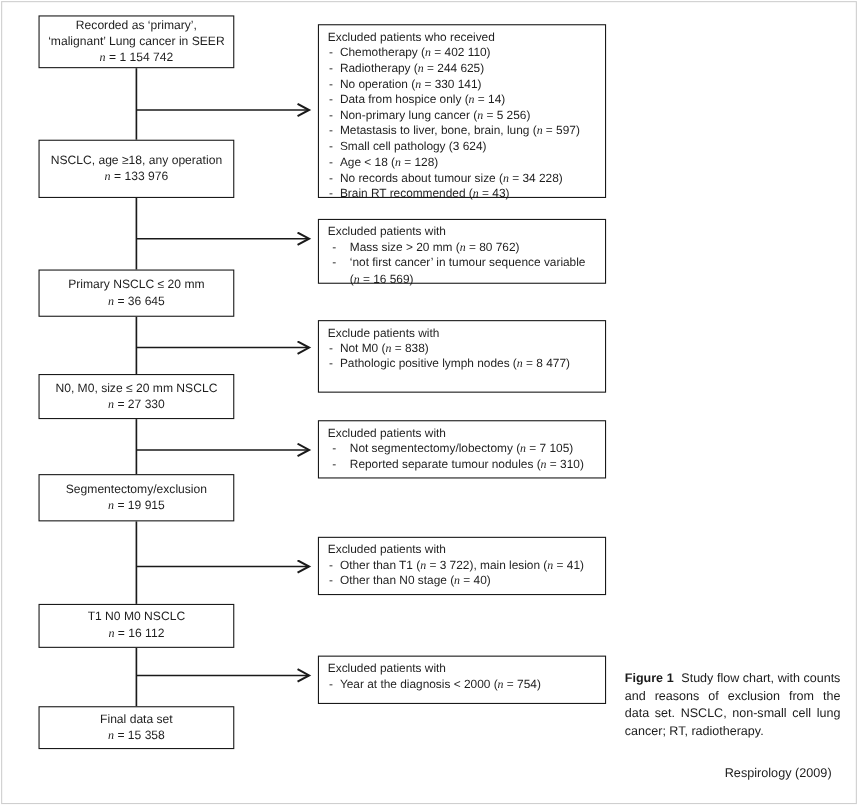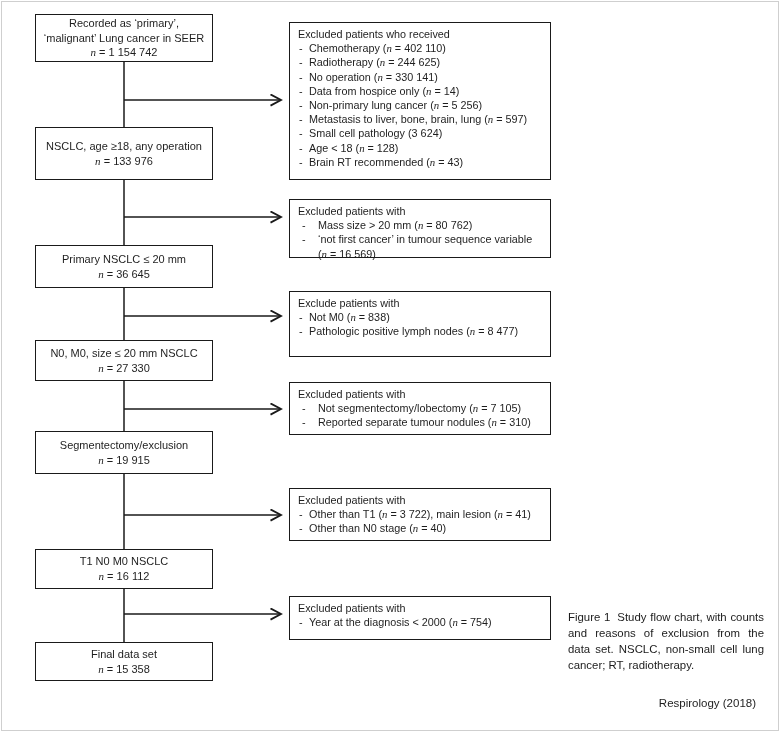--- a/index.html
+++ b/index.html
@@ -27,21 +27,21 @@
   .eitem{position:relative;padding-left:11px;}
   .eitem::before{content:"-";position:absolute;left:1px;}
   .eitem.wide{padding-left:20px;}
   .eitem.wide::before{left:4px;}
   i.n{font-style:italic;font-family:"Liberation Serif","DejaVu Serif",serif;}
   
   .caption{
     position:absolute;left:568px;top:609px;width:196px;
     font-size:11.4px;line-height:16px;text-align:justify;color:#1b1b1b;
   }
-  .cap-label{font-weight:normal;margin-right:7px;}
+  .cap-label{font-weight:bold;margin-right:7px;}
   
   .footer-left{position:absolute;left:27px;top:697px;font-size:12px;margin-top:44px;}
   .footer-right{position:absolute;right:24px;top:697px;font-size:11.5px;text-align:right;}
   .it{}
 </style>
 </head>
 <body>
 
 <div class="page">
   <div class="frame"></div>
@@ -94,20 +94,21 @@
   <div class="ebox" style="top:22px;height:158px">
     <div class="etitle">Excluded patients who received</div>
     <div class="eitem nvar">Chemotherapy (<i class="n">n</i> = 402 110)</div>
     <div class="eitem nvar">Radiotherapy (<i class="n">n</i> = 244 625)</div>
     <div class="eitem nvar">No operation (<i class="n">n</i> = 330 141)</div>
     <div class="eitem nvar">Data from hospice only (<i class="n">n</i> = 14)</div>
     <div class="eitem nvar">Non-primary lung cancer (<i class="n">n</i> = 5 256)</div>
     <div class="eitem nvar">Metastasis to liver, bone, brain, lung (<i class="n">n</i> = 597)</div>
     <div class="eitem nvar">Small cell pathology (3 624)</div>
     <div class="eitem nvar">Age &lt; 18 (<i class="n">n</i> = 128)</div>
+    <div class="eitem nvar">No records about tumour size (<i class="n">n</i> = 34 228)</div>
     <div class="eitem nvar">Brain RT recommended (<i class="n">n</i> = 43)</div>
   </div>
 
   <div class="ebox" style="top:199px;height:59px">
     <div class="etitle">Excluded patients with</div>
     <div class="eitem wide nvar">Mass size &gt; 20 mm (<i class="n">n</i> = 80 762)</div>
     <div class="eitem wide nvar">‘not first cancer’ in tumour sequence variable (<i class="n">n</i> = 16 569)</div>
   </div>
 
   <div class="ebox" style="top:291px;height:66px">
@@ -131,14 +132,14 @@
   <div class="ebox" style="top:596px;height:44px">
     <div class="etitle">Excluded patients with</div>
     <div class="eitem nvar">Year at the diagnosis &lt; 2000 (<i class="n">n</i> = 754)</div>
   </div>
 
   <div class="caption">
     <span class="cap-label">Figure 1</span><span>Study flow chart, with counts and reasons of exclusion from the data set. NSCLC, non-small cell lung cancer; RT, radiotherapy.</span>
   </div>
 
   <div class="footer-left">© 2018 Asian Pacific Society of Respirology</div>
-  <div class="footer-right"><span class="it">Respirology</span><span> (2018)</span></div>
+  <div class="footer-right"><span class="it">Respirology</span><span> (2009)</span></div>
 </div>
 
 </body></html>

